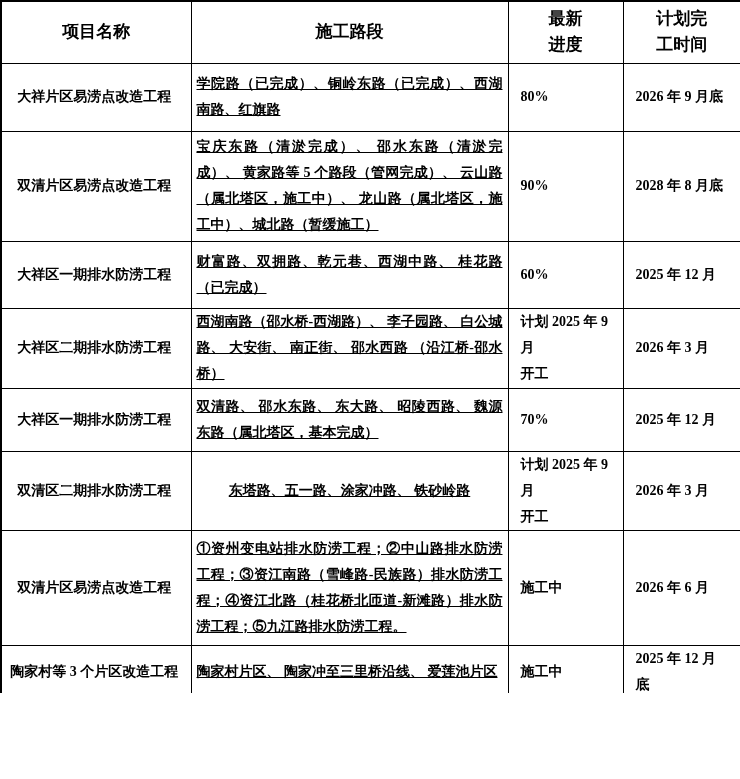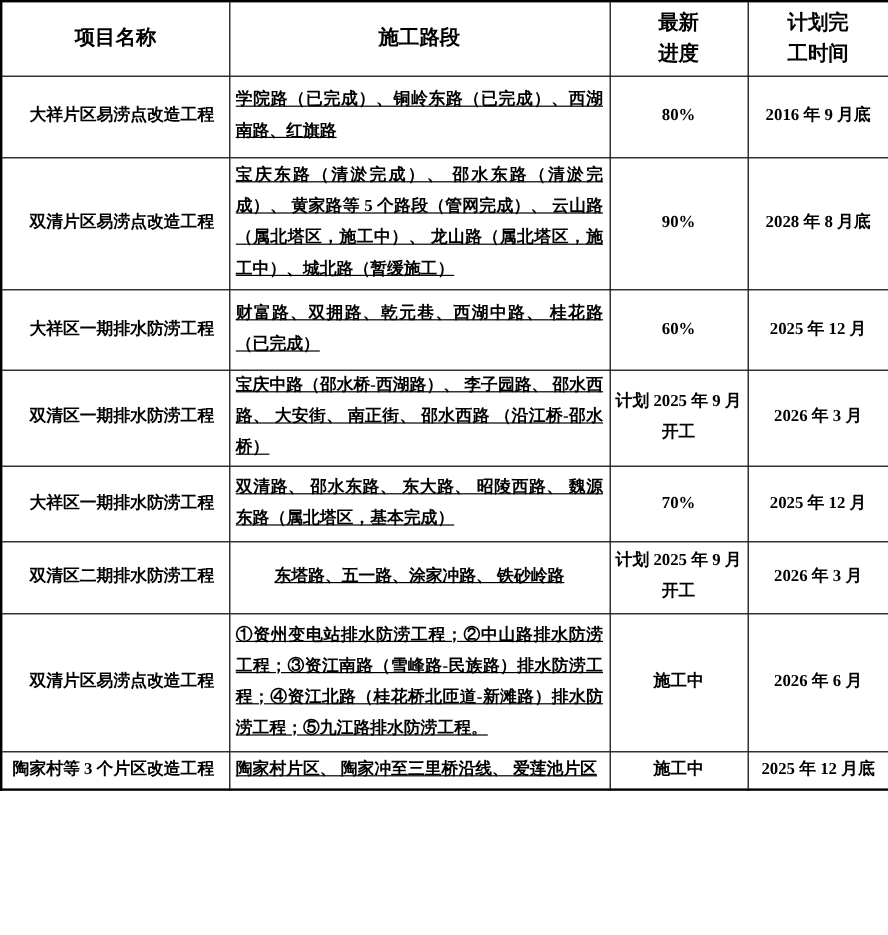--- a/index.html
+++ b/index.html
@@ -35,38 +35,38 @@
     text-align: center;
     line-height: 26px;
     white-space: pre-line;
     padding: 0 2px;
   }
   td {
     font-size: 14px;
     line-height: 26px;
   }
   td.col-project {
-    text-align: right;
+    text-align: center;
     padding: 0 12px 0 8px;
   }
   td.col-roads {
     text-align: justify;
     text-align-last: left;
     padding: 0 5px;
     text-decoration: underline;
   }
   td.col-roads.center {
     text-align: left;
     text-align-last: center;
   }
   td.col-progress,
   td.col-deadline {
-    text-align: center;
+    text-align: left;
     white-space: pre-line;
-    padding: 0 2px;
+    padding: 0 12px;
   }
 </style>
 </head>
 <body>
 
 <div class="page">
   <table class="progress-table">
     <colgroup>
       <col style="width:190px">
       <col style="width:317px">
@@ -81,37 +81,37 @@
 进度</th>
         <th class="hdr">计划完
 工时间</th>
       </tr>
     </thead>
     <tbody>
       <tr style="height:68px">
         <td class="col-project">大祥片区易涝点改造工程</td>
         <td class="col-roads">学院路（已完成）、铜岭东路（已完成）、西湖南路、红旗路</td>
         <td class="col-progress">80%</td>
-        <td class="col-deadline">2016 年 9 月底</td>
+        <td class="col-deadline">2026 年 9 月底</td>
       </tr>
       <tr style="height:110px">
         <td class="col-project">双清片区易涝点改造工程</td>
         <td class="col-roads">宝庆东路（清淤完成）、 邵水东路（清淤完成）、 黄家路等 5 个路段（管网完成）、 云山路（属北塔区，施工中）、 龙山路（属北塔区，施工中）、城北路（暂缓施工）</td>
         <td class="col-progress">90%</td>
         <td class="col-deadline">2028 年 8 月底</td>
       </tr>
       <tr style="height:67px">
         <td class="col-project">大祥区一期排水防涝工程</td>
         <td class="col-roads">财富路、双拥路、乾元巷、西湖中路、 桂花路（已完成）</td>
         <td class="col-progress">60%</td>
         <td class="col-deadline">2025 年 12 月</td>
       </tr>
       <tr style="height:80px">
-        <td class="col-project">双清区一期排水防涝工程</td>
-        <td class="col-roads">宝庆中路（邵水桥-西湖路）、 李子园路、 邵水西路、 大安街、 南正街、 邵水西路 （沿江桥-邵水桥）</td>
+        <td class="col-project">大祥区二期排水防涝工程</td>
+        <td class="col-roads">西湖南路（邵水桥-西湖路）、 李子园路、 白公城路、 大安街、 南正街、 邵水西路 （沿江桥-邵水桥）</td>
         <td class="col-progress">计划 2025 年 9 月
 开工</td>
         <td class="col-deadline">2026 年 3 月</td>
       </tr>
       <tr style="height:63px">
         <td class="col-project">大祥区一期排水防涝工程</td>
         <td class="col-roads">双清路、 邵水东路、 东大路、 昭陵西路、 魏源东路（属北塔区，基本完成）</td>
         <td class="col-progress">70%</td>
         <td class="col-deadline">2025 年 12 月</td>
       </tr>

